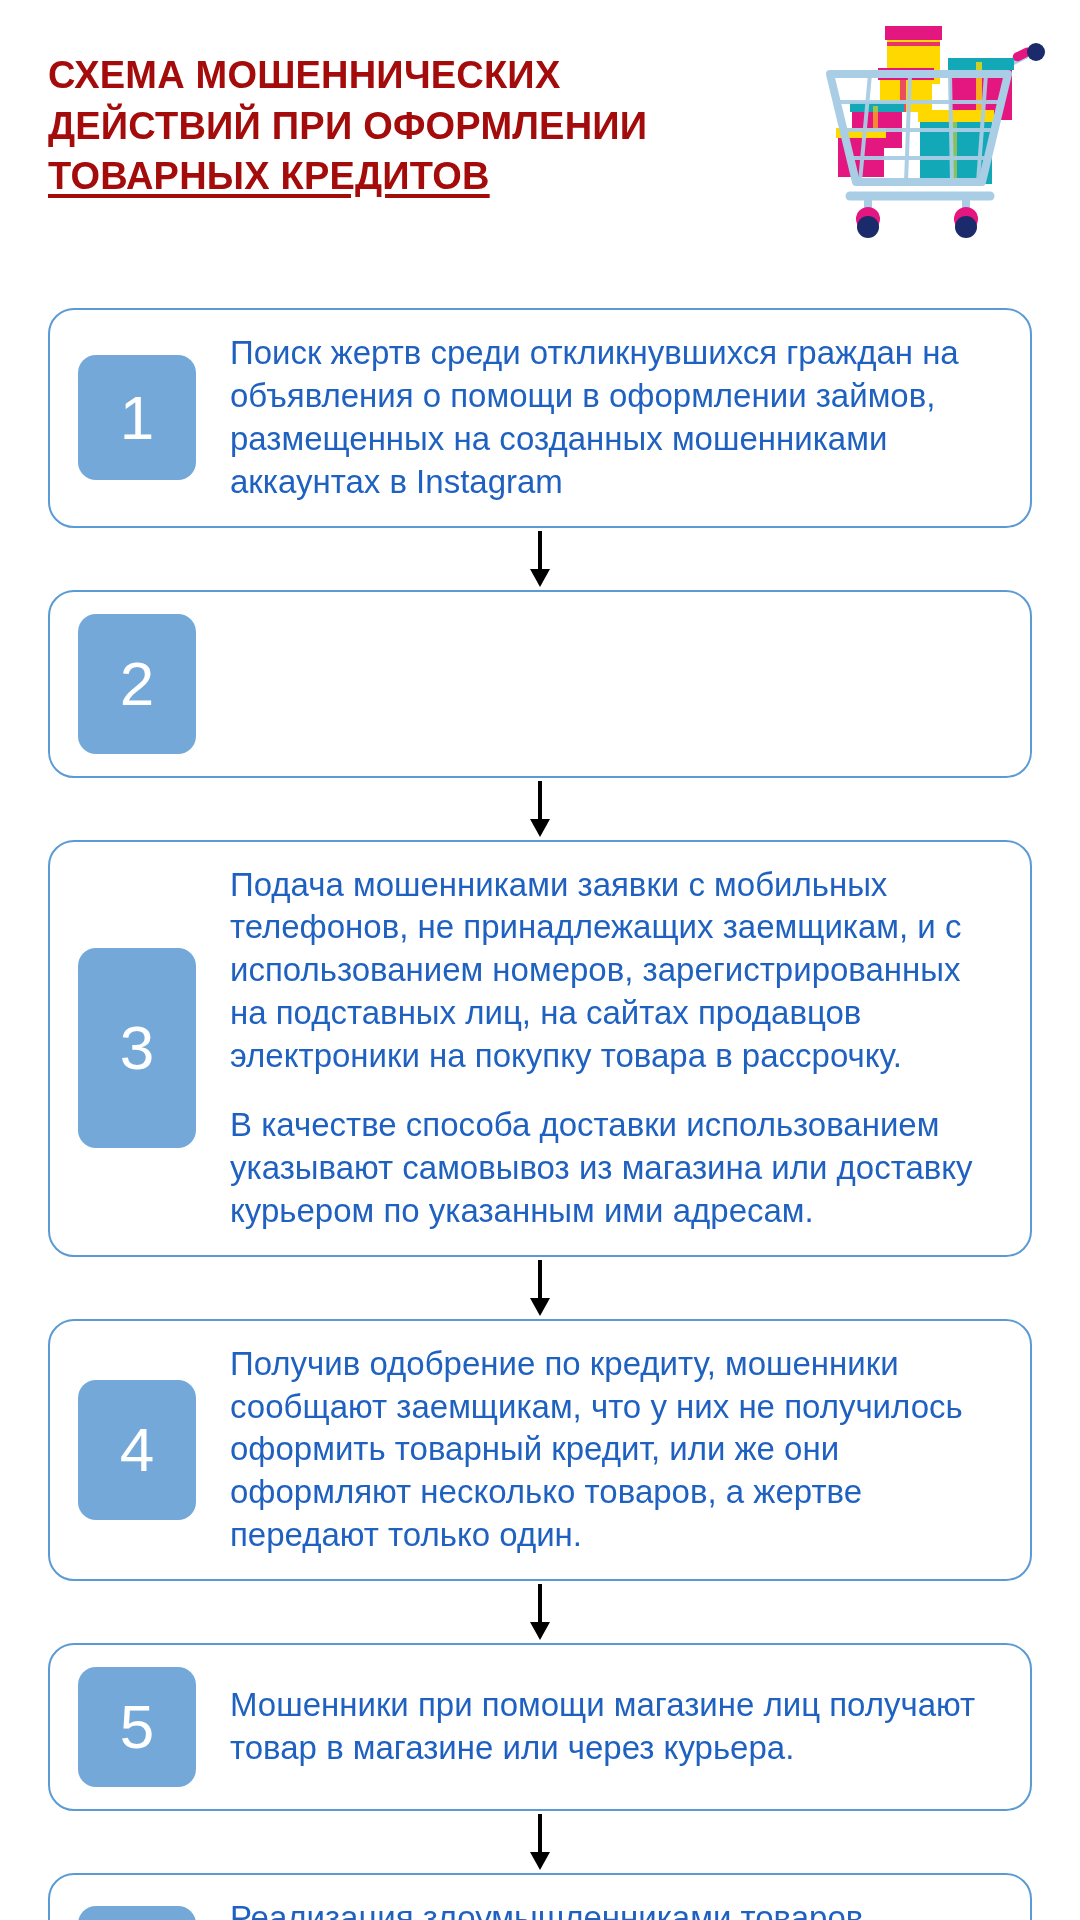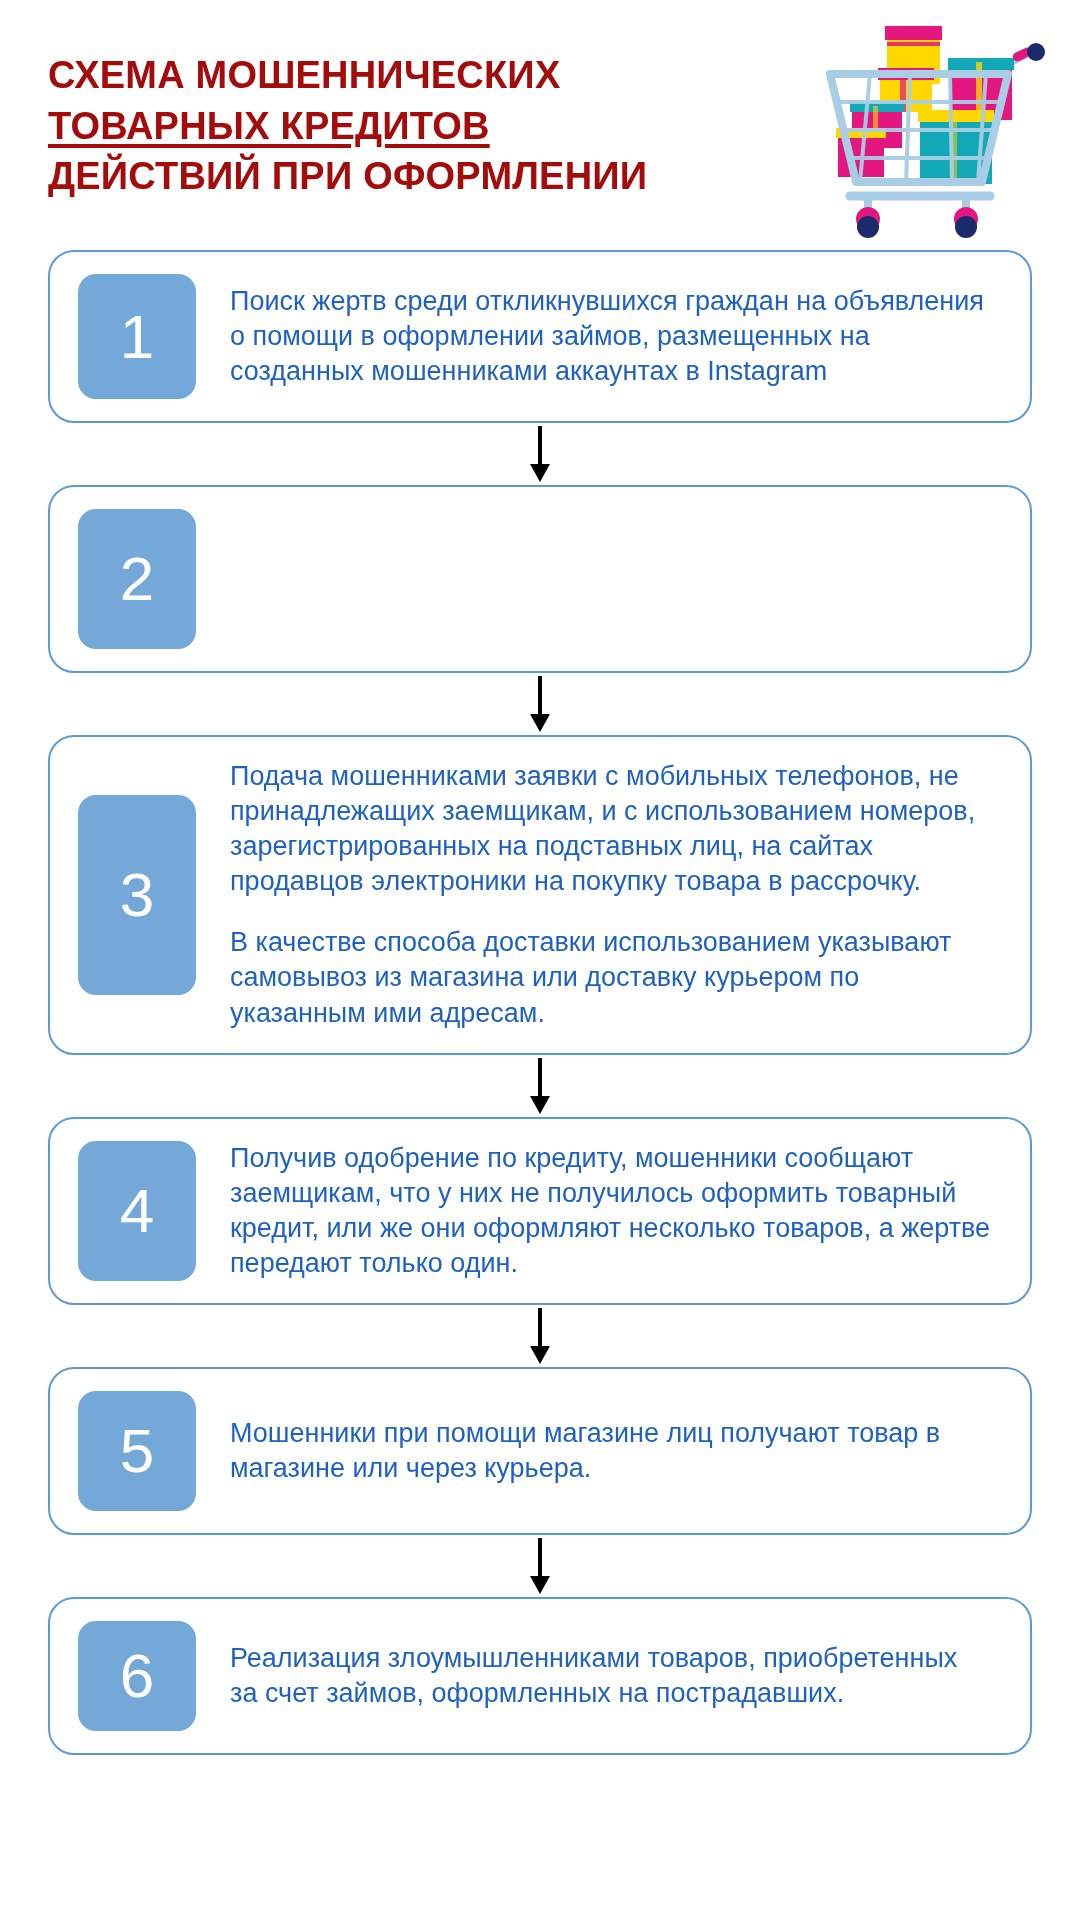--- a/index.html
+++ b/index.html
@@ -11,21 +11,21 @@
     width: 1080px;
     height: 1920px;
     font-family: "Liberation Sans", sans-serif;
     overflow: hidden;
     position: relative;
   }
 
   
   .header {
     position: relative;
-    height: 250px;
+    height: 308px;
     padding: 0;
   }
   .title-block {
     position: absolute;
     left: 48px;
     top: 50px;
     width: 790px;
   }
   .title-line {
     color: #a40b0b;
@@ -80,21 +80,21 @@
     font-size: 62px;
     font-weight: 300;
     line-height: 1;
     align-self: center;
   }
   .step-text {
     flex: 1 1 auto;
     padding-left: 34px;
     padding-right: 8px;
     color: #1f61c0;
-    font-size: 27px;
+    font-size: 33px;
     line-height: 1.30;
     align-self: center;
   }
   .step-text p {
     margin: 0;
   }
   .step-text p + p {
     margin-top: 26px;
   }
 
@@ -122,22 +122,22 @@
   }
   .arrow svg { display: block; }
 </style>
 </head>
 <body>
 
 <div class="header">
 
   <div class="title-block">
     <div class="title-line">СХЕМА МОШЕННИЧЕСКИХ</div>
+    <div class="title-line">ДЕЙСТВИЙ ПРИ ОФОРМЛЕНИИ</div>
     <div class="title-line underlined">ТОВАРНЫХ КРЕДИТОВ</div>
-    <div class="title-line">ДЕЙСТВИЙ ПРИ ОФОРМЛЕНИИ</div>
   </div>
 
   <div class="cart-illustration">
     <svg viewBox="0 0 270 225" width="270" height="225" xmlns="http://www.w3.org/2000/svg">
 
       <path d="M206 56 L236 41" stroke="#a9cde4" stroke-width="7" stroke-linecap="round" fill="none"></path>
       <rect x="222" y="36" width="20" height="9" rx="4.5" fill="#e4167f" transform="rotate(-26 232 40)"></rect>
       <circle cx="246" cy="38" r="9" fill="#1b2a6b"></circle>
 
       <g>

